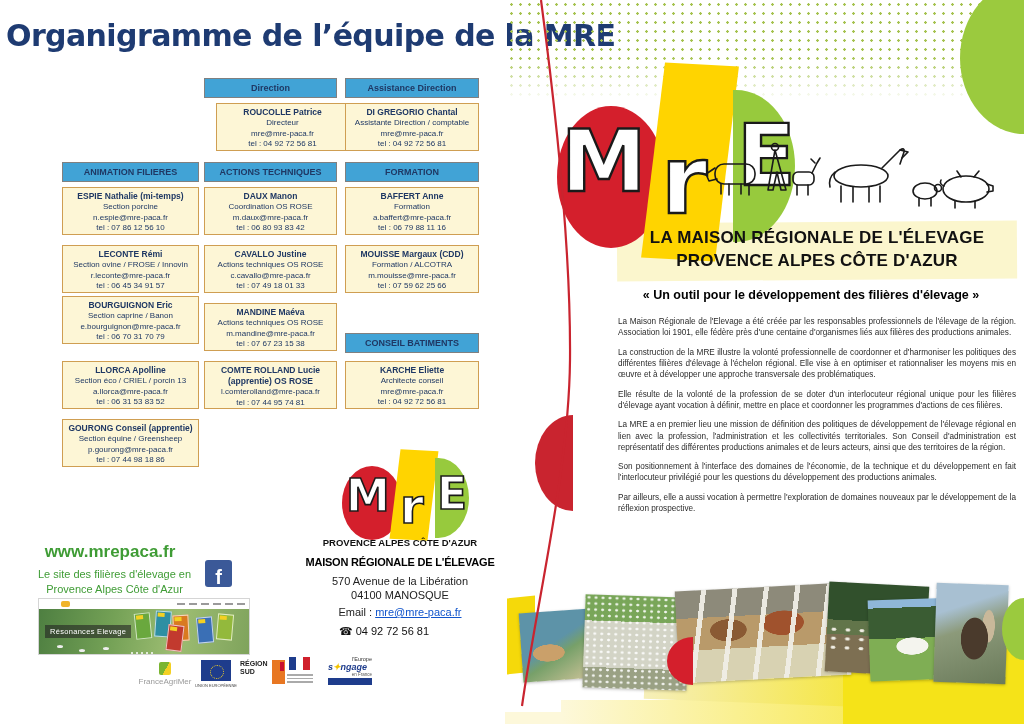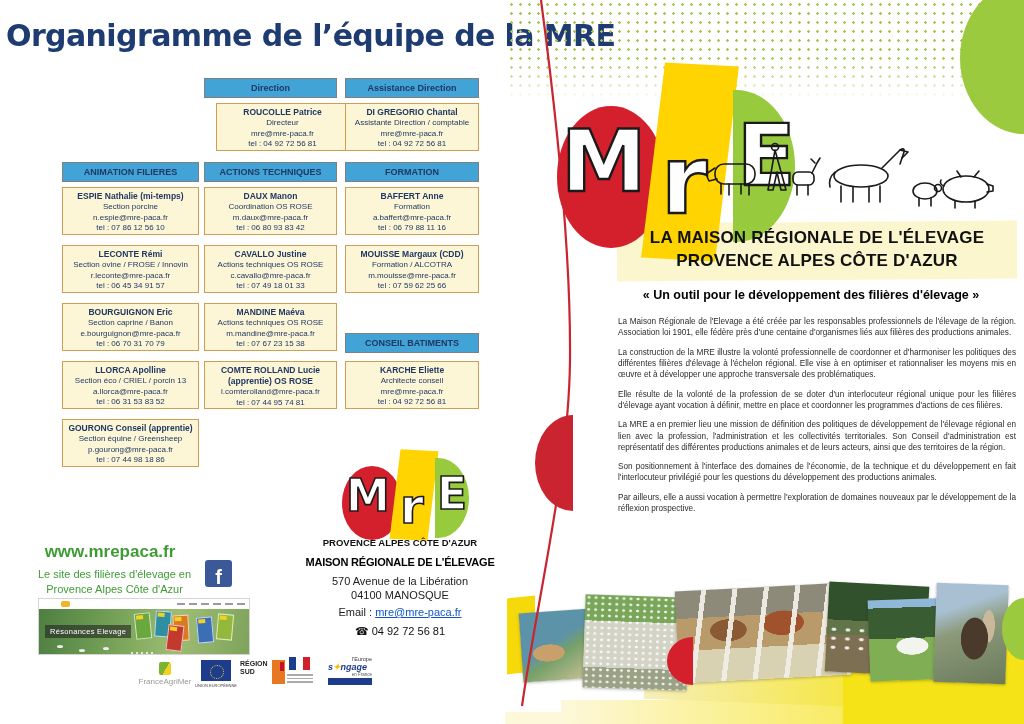--- a/index.html
+++ b/index.html
@@ -29,21 +29,21 @@
   .ml-r{left:62px;top:32px;font-size:48px;}
   .ml-e{left:99px;top:22px;font-size:44px;}
 
   .cap-region{position:absolute;left:300px;top:537px;width:200px;text-align:center;
     font-size:9.5px;font-weight:bold;color:#111;}
   .cap-org{position:absolute;left:295px;top:556px;width:210px;text-align:center;
     font-size:11px;font-weight:bold;color:#000;letter-spacing:-0.2px;}
   .cap-addr{position:absolute;width:210px;left:295px;text-align:center;font-size:11px;color:#222;}
   .cap-email{position:absolute;left:295px;top:606px;width:210px;text-align:center;font-size:11px;color:#222;}
   .cap-email .link{color:#1155cc;text-decoration:underline;}
-  .cap-phone{position:absolute;left:295px;top:625px;width:210px;text-align:center;font-size:11px;color:#111;}
+  .cap-phone{position:absolute;left:279px;top:625px;width:210px;text-align:center;font-size:11px;color:#111;}
 
   
   .weburl{position:absolute;left:30px;top:542px;width:160px;text-align:center;
     font-size:17px;font-weight:bold;color:#3f9c35;}
   .tagline{position:absolute;width:185px;left:22px;text-align:center;font-size:11px;color:#3f9c35;}
   .fb{position:absolute;left:205px;top:560px;width:27px;height:27px;background:#3b5998;border-radius:3px;
     color:#fff;font-weight:bold;font-size:20px;display:flex;align-items:flex-end;justify-content:center;line-height:0.95;}
   .thumb{position:absolute;left:38px;top:598px;width:212px;height:57px;background:#fff;border:1px solid #d5d5d5;box-sizing:border-box;overflow:hidden;}
   .thumb .bar{position:absolute;left:0;top:0;width:100%;height:10px;background:#fff;}
   .thumb .blogo{position:absolute;left:22px;top:2px;width:9px;height:6px;background:#f0b429;border-radius:2px;}
@@ -180,21 +180,21 @@
     <div class="pl">Section porcine</div>
     <div class="pl">n.espie@mre-paca.fr</div>
     <div class="pl">tel : 07 86 12 56 10</div>
   </div>
   <div class="pb" style="left:62px;top:245px;width:137px">
     <div class="pn">LECONTE Rémi</div>
     <div class="pl">Section ovine / FROSE / Innovin</div>
     <div class="pl">r.leconte@mre-paca.fr</div>
     <div class="pl">tel : 06 45 34 91 57</div>
   </div>
-  <div class="pb" style="left:62px;top:303px;width:137px">
+  <div class="pb" style="left:62px;top:296px;width:137px">
     <div class="pn">BOURGUIGNON Eric</div>
     <div class="pl">Section caprine / Banon</div>
     <div class="pl">e.bourguignon@mre-paca.fr</div>
     <div class="pl">tel : 06 70 31 70 79</div>
   </div>
   <div class="pb" style="left:62px;top:361px;width:137px">
     <div class="pn">LLORCA Apolline</div>
     <div class="pl">Section éco / CRIEL / porcin 13</div>
     <div class="pl">a.llorca@mre-paca.fr</div>
     <div class="pl">tel : 06 31 53 83 52</div>

